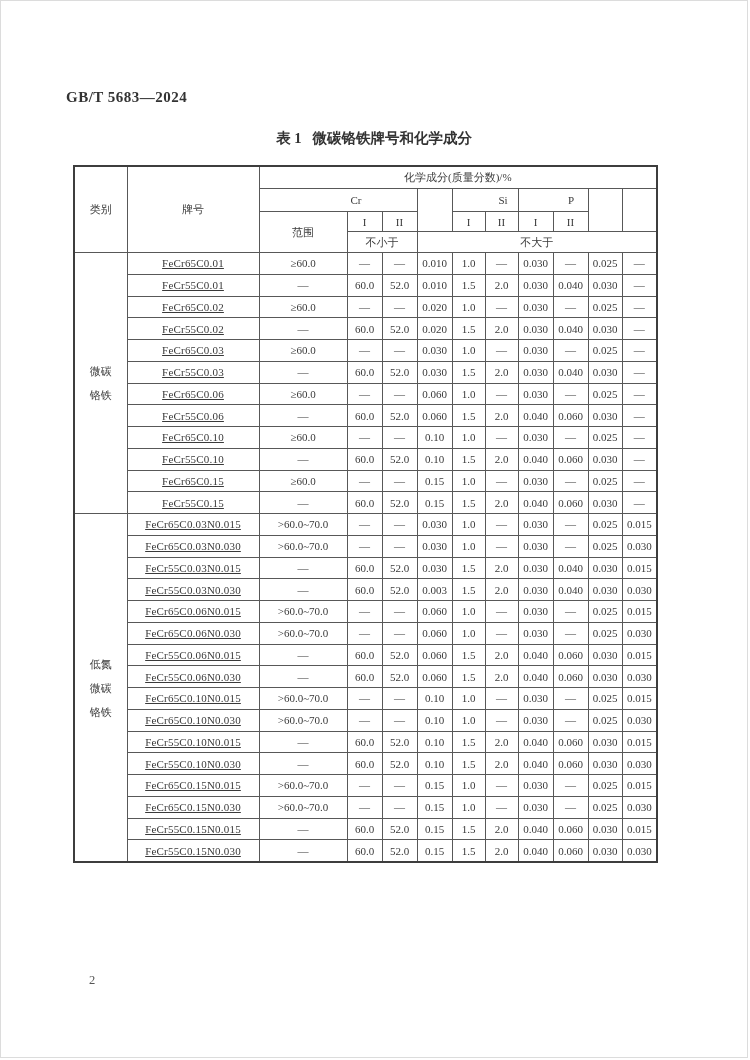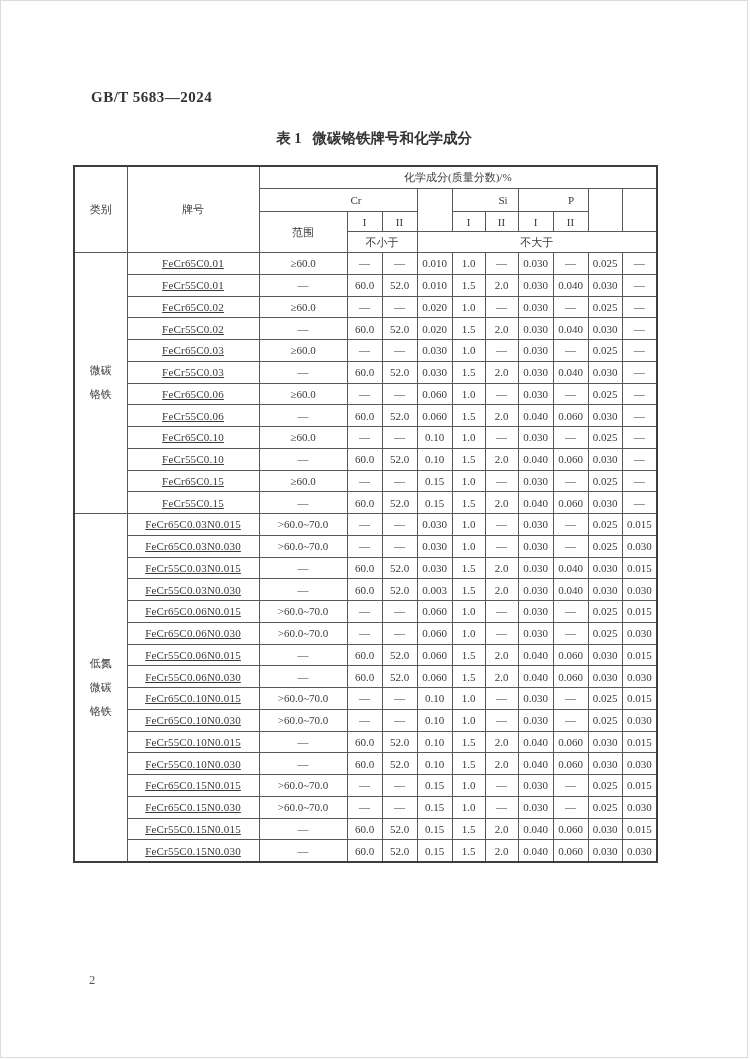--- a/index.html
+++ b/index.html
@@ -12,21 +12,21 @@
   }
   .page {
     position: relative;
     width: 748px; height: 1058px;
     background: #ffffff;
     border: 1px solid #dcdcdc;
     box-sizing: border-box;
   }
   .doc-code {
     position: absolute;
-    left: 90px; top: 88px;
+    left: 65px; top: 88px;
     font-size: 15px;
     font-weight: bold;
     letter-spacing: 0.5px;
     color: #333333;
   }
   .caption {
     position: absolute;
     left: 0; top: 128px;
     width: 100%;
     text-align: center;
@@ -54,21 +54,21 @@
     overflow: hidden;
     white-space: nowrap;
   }
   thead th { font-size: 12px; margin-left: 48px; }
   thead tr:nth-child(1) th { height: 21px; }
   thead tr:nth-child(2) th { height: 22px; padding-left: 36px; }
   thead tr:nth-child(3) th { height: 19px; }
   thead tr:nth-child(4) th { height: 20px; }
   tbody td { height: 20.75px; }
   td.cat { font-size: 12px; }
-  td.cat div { line-height: 24px; font-family: Liberation Mono, monospace; }
+  td.cat div { line-height: 24px; }
   td.grade { font-size: 11.5px; letter-spacing: 0.2px; text-decoration: underline; }
   .page-number {
     position: absolute;
     left: 88px; top: 972px;
     font-size: 12.5px;
     color: #555555;
   }
 </style>
 </head>
 <body>

